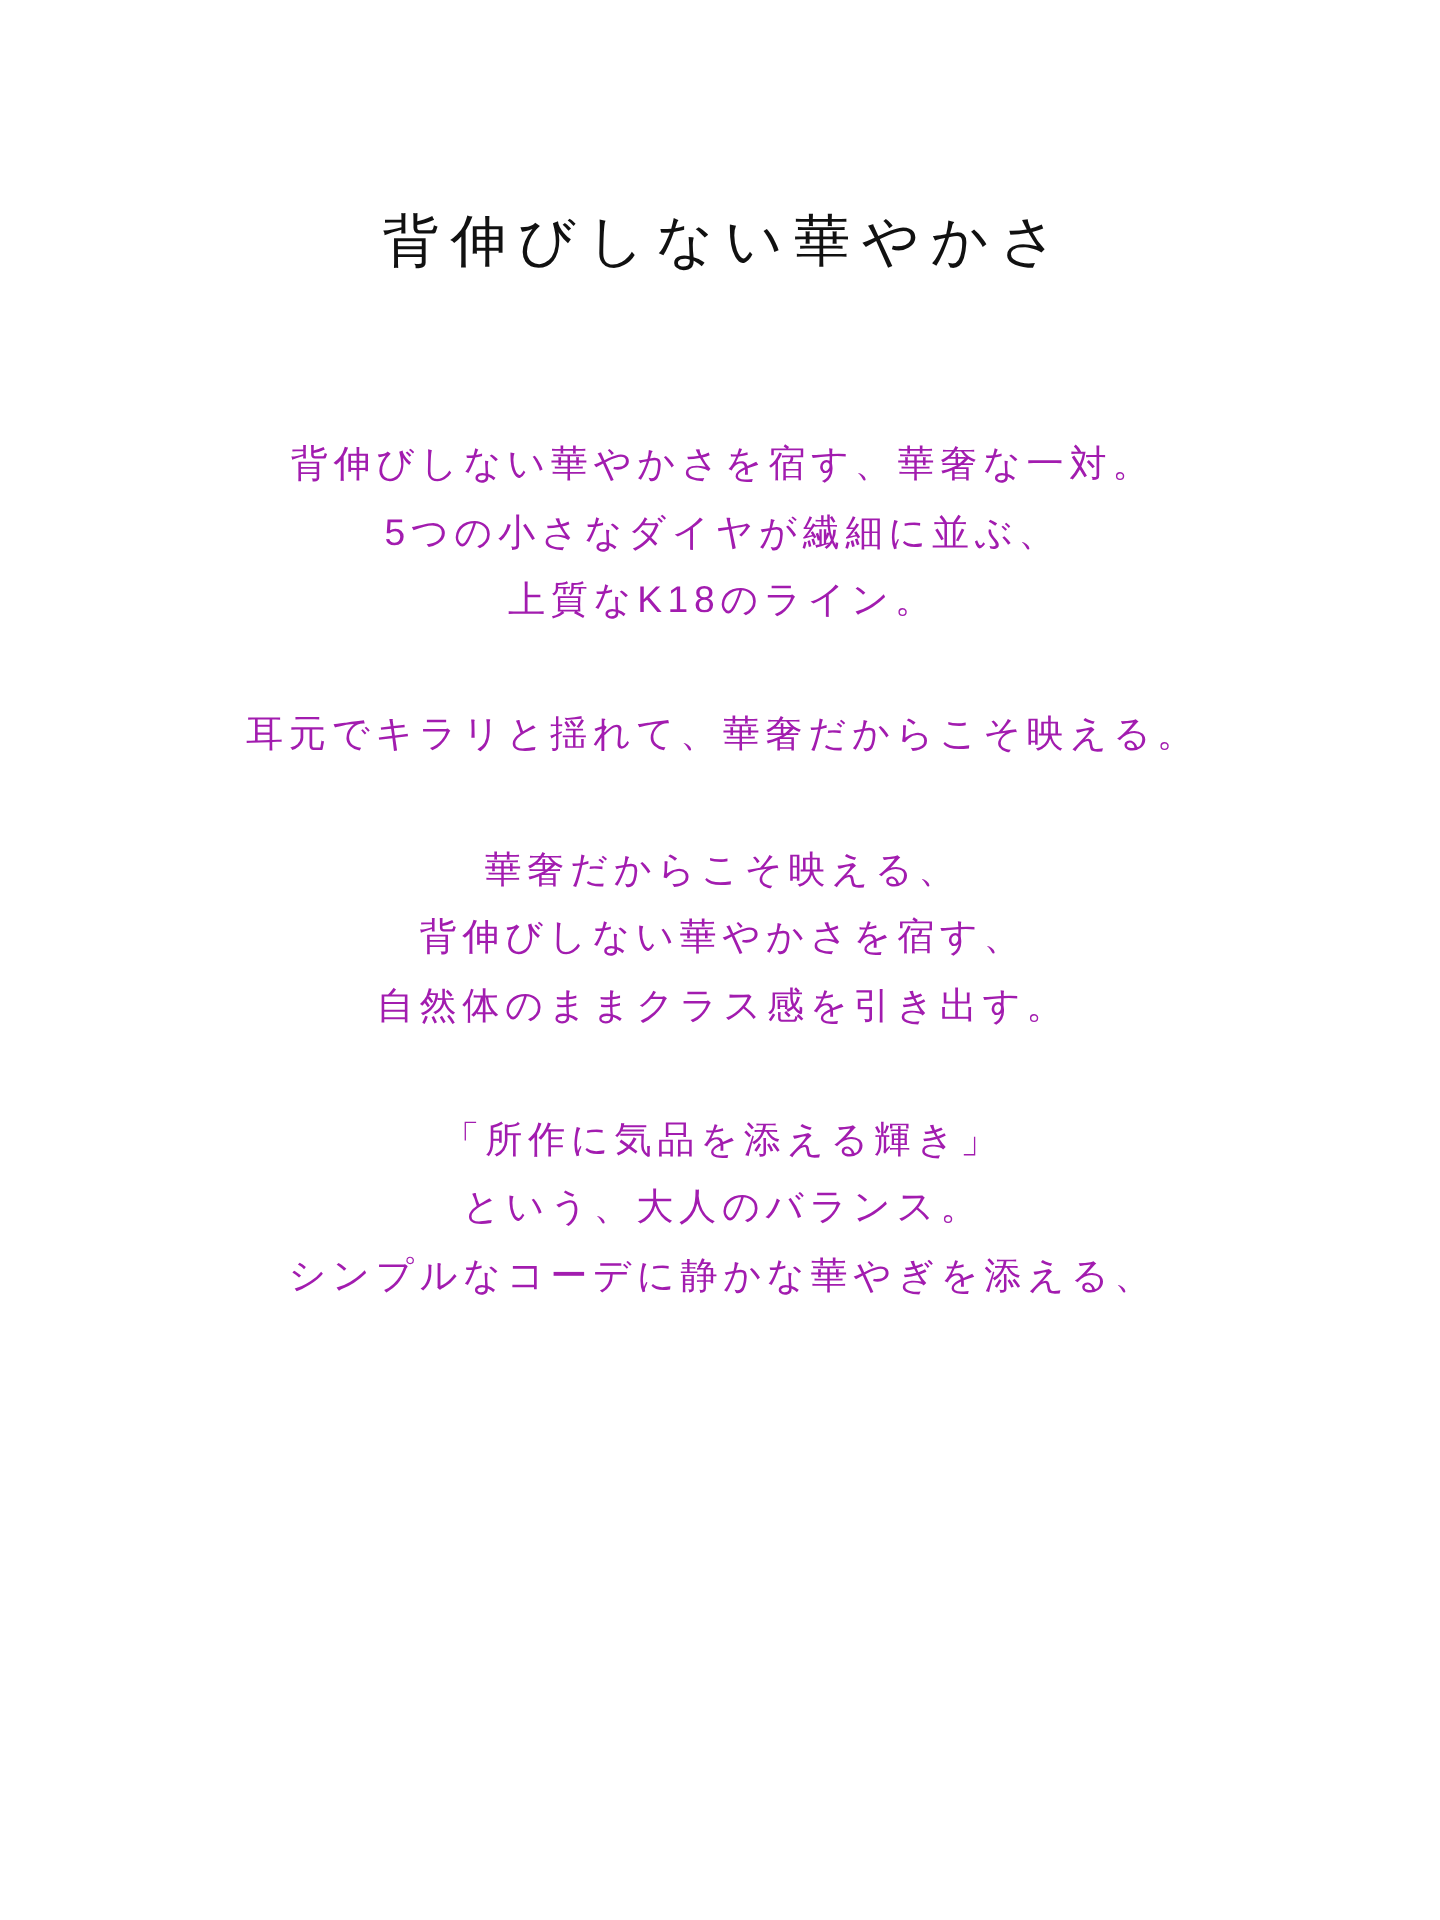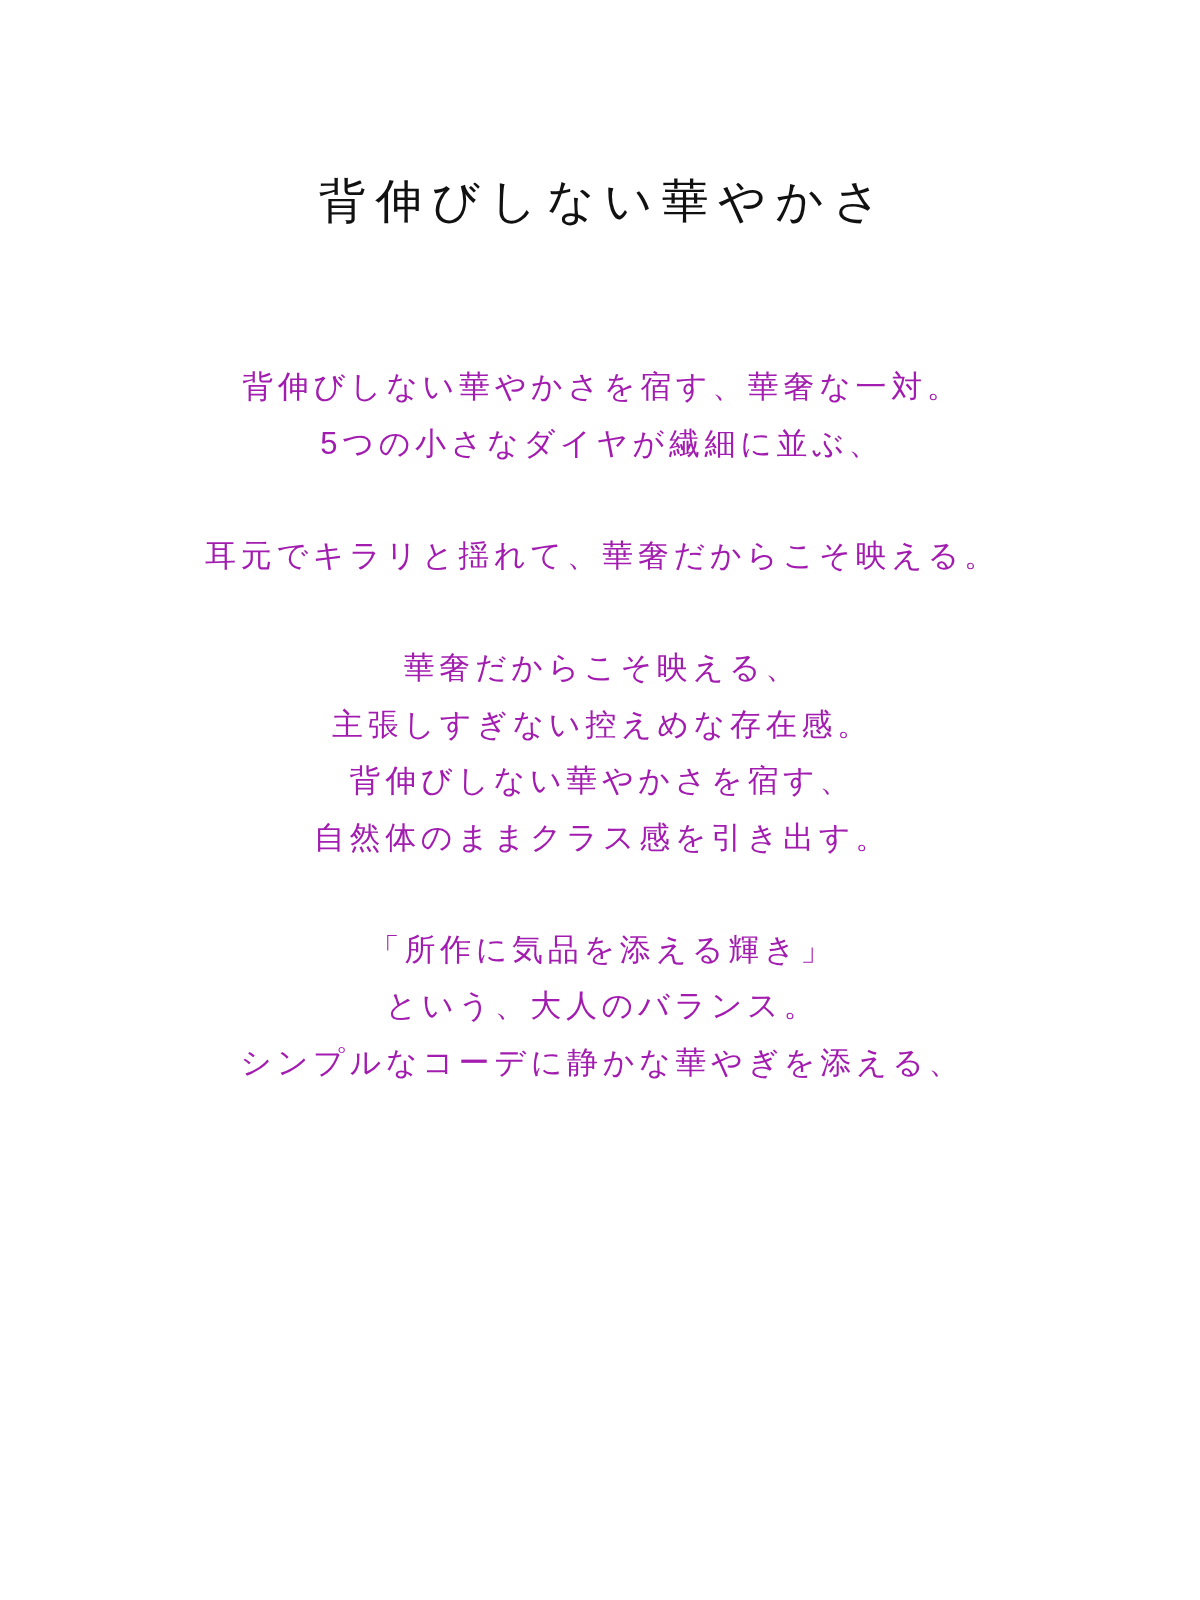--- a/index.html
+++ b/index.html
@@ -61,29 +61,29 @@
 
 <div class="page">
 
   <h1 class="headline">背伸びしない華やかさ</h1>
 
   <div class="body-block">
 
     <div class="para">
       <div class="line">背伸びしない華やかさを宿す、華奢な一対。</div>
       <div class="line">5つの小さなダイヤが繊細に並ぶ、</div>
+      <div class="line">上質なK18のライン。</div>
     </div>
 
     <div class="para">
       <div class="line">耳元でキラリと揺れて、華奢だからこそ映える。</div>
     </div>
 
     <div class="para">
       <div class="line">華奢だからこそ映える、</div>
-      <div class="line">主張しすぎない控えめな存在感。</div>
       <div class="line">背伸びしない華やかさを宿す、</div>
       <div class="line">自然体のままクラス感を引き出す。</div>
     </div>
 
     <div class="para">
       <div class="line">「所作に気品を添える輝き」</div>
       <div class="line">という、大人のバランス。</div>
       <div class="line">シンプルなコーデに静かな華やぎを添える、</div>
     </div>
 

